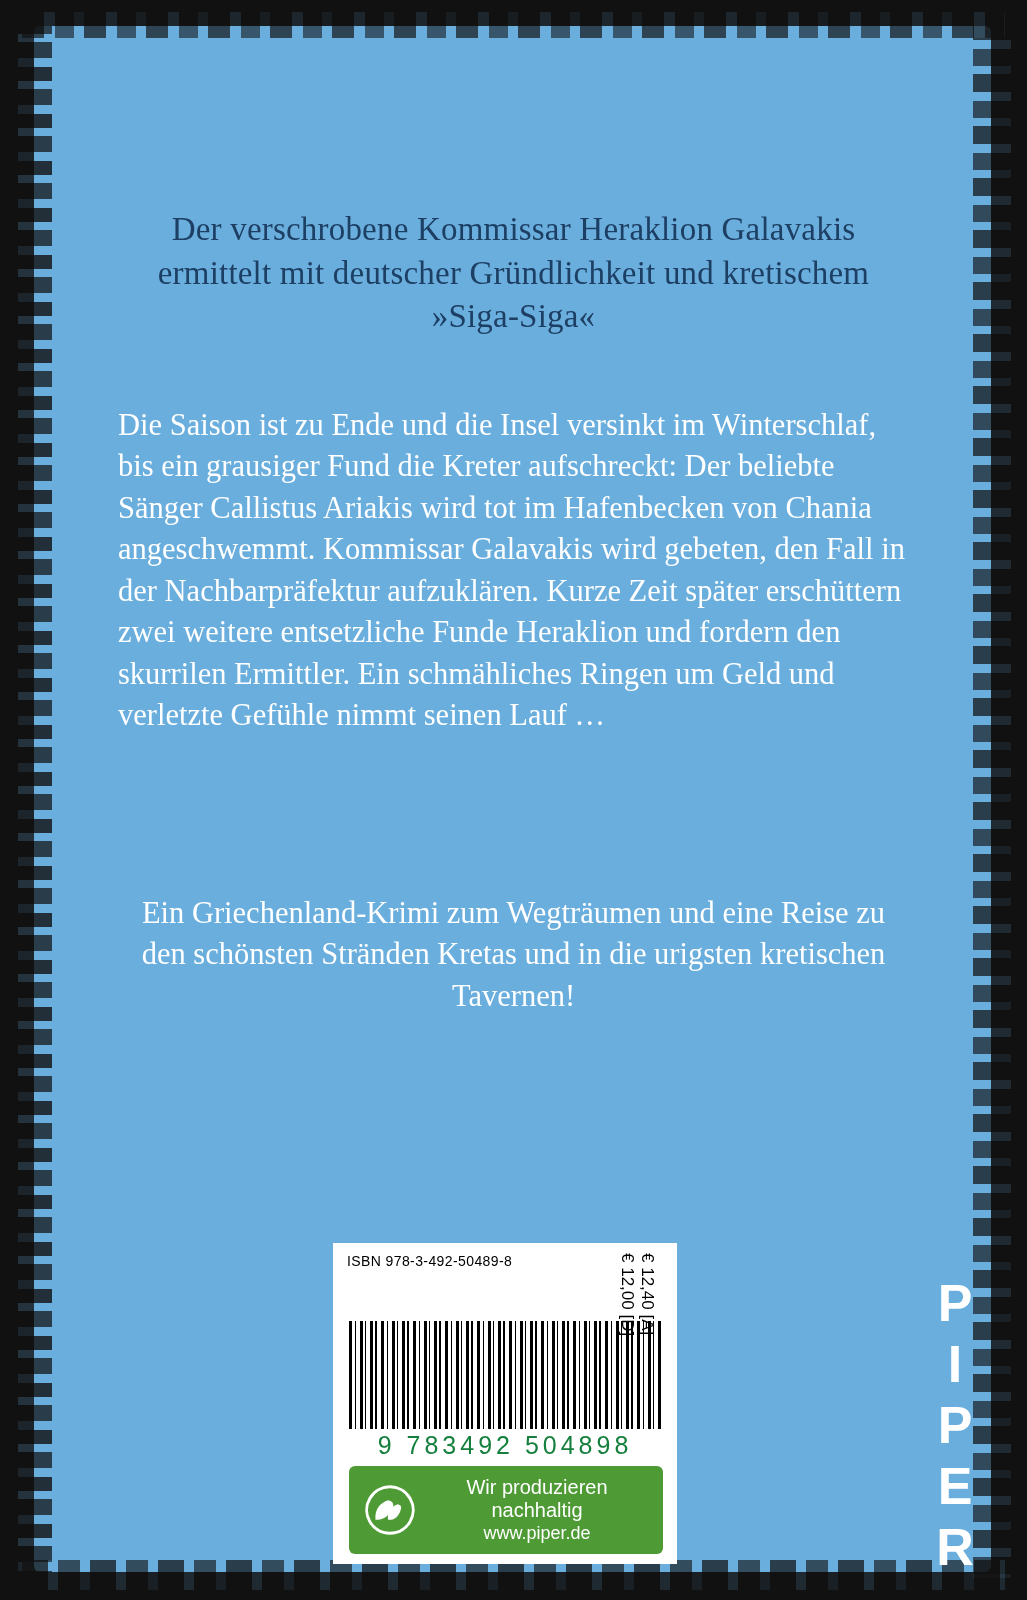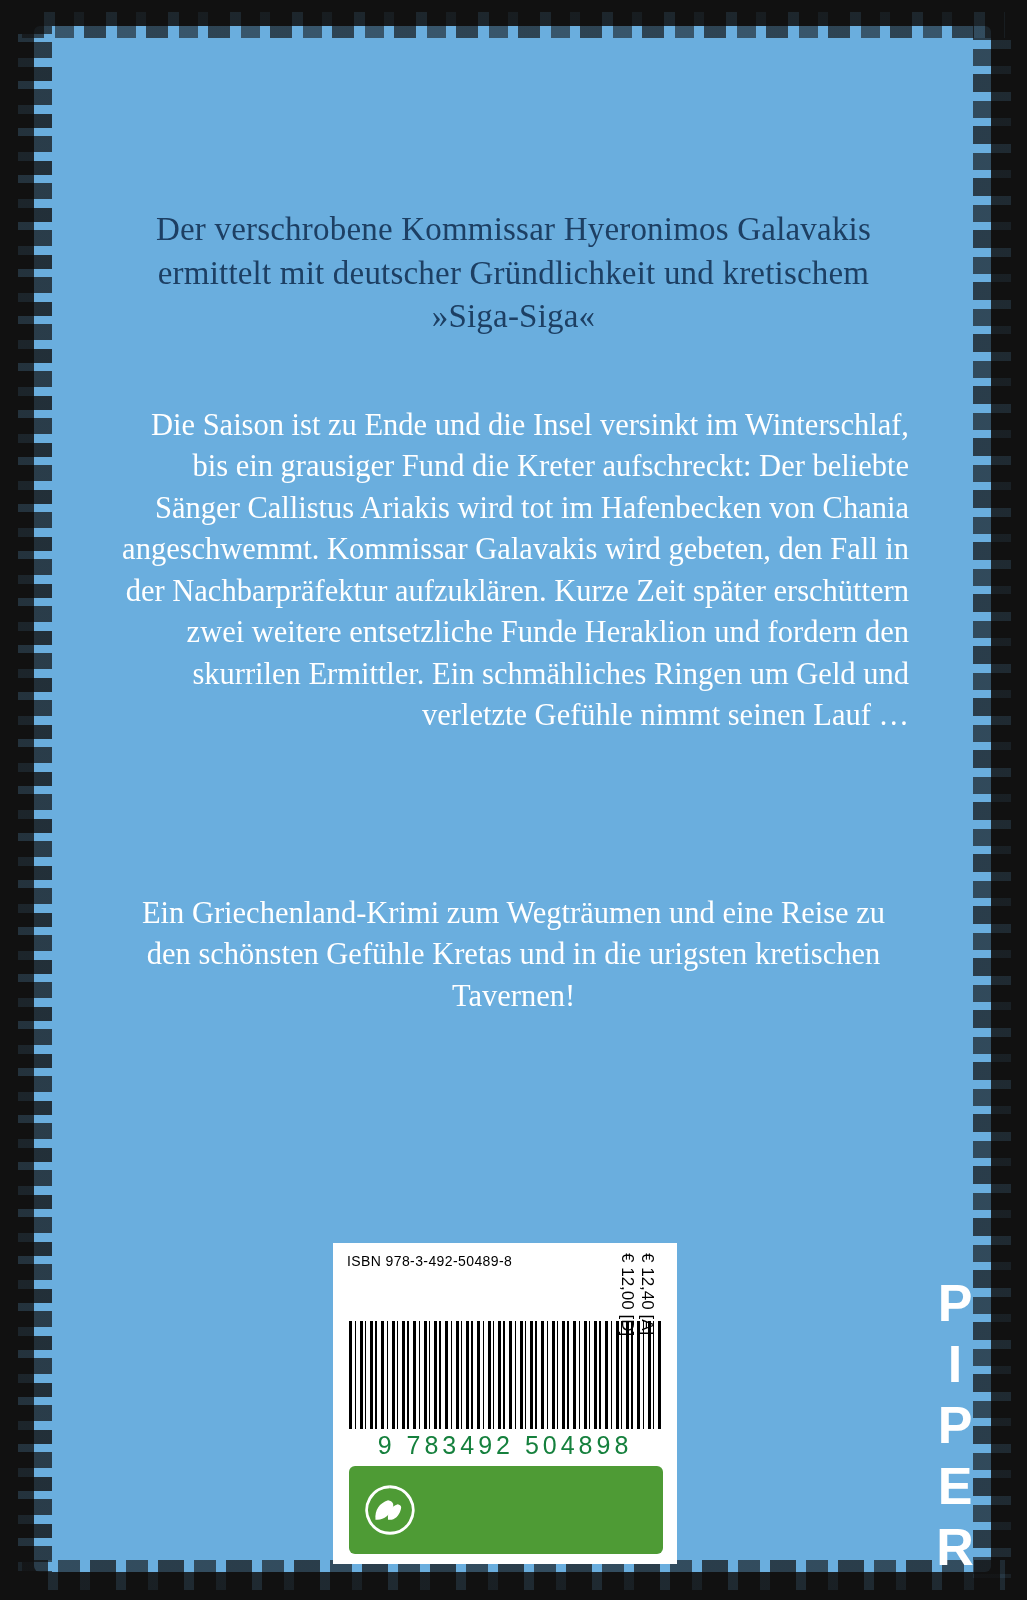--- a/index.html
+++ b/index.html
@@ -92,21 +92,21 @@
     font-size: 33px;
     line-height: 1.32;
     letter-spacing: .2px;
   }
 
   .blurb {
     position: absolute;
     left: 118px;
     right: 118px;
     top: 405px;
-    text-align: right;
+    text-align: left;
     color: #ffffff;
     font-size: 30.5px;
     line-height: 1.36;
   }
 
   .closing {
     position: absolute;
     left: 130px;
     right: 130px;
     top: 893px;
@@ -226,25 +226,25 @@
 <div class="cover">
   <div class="frame-outer"></div>
   <div class="frame-inner"></div>
   <div class="edge-noise left"></div>
   <div class="edge-noise right"></div>
   <div class="edge-noise top"></div>
   <div class="edge-noise bottom"></div>
 
   <div class="content">
 
-    <div class="tagline">Der verschrobene Kommissar Hyeronimos Galavakis ermittelt mit deutscher Gründlichkeit und kretischem »Siga-Siga«</div>
+    <div class="tagline">Der verschrobene Kommissar Heraklion Galavakis ermittelt mit deutscher Gründlichkeit und kretischem »Siga-Siga«</div>
 
     <div class="blurb">Die Saison ist zu Ende und die Insel versinkt im Winterschlaf, bis ein grausiger Fund die Kreter aufschreckt: Der beliebte Sänger Callistus Ariakis wird tot im Hafenbecken von Chania angeschwemmt. Kommissar Galavakis wird gebeten, den Fall in der Nachbarpräfektur aufzuklären. Kurze Zeit später erschüttern zwei weitere entsetzliche Funde Heraklion und fordern den skurrilen Ermittler. Ein schmähliches Ringen um Geld und verletzte Gefühle nimmt seinen Lauf …</div>
 
-    <div class="closing">Ein Griechenland-Krimi zum Wegträumen und eine Reise zu den schönsten Gefühle Kretas und in die urigsten kretischen Tavernen!</div>
+    <div class="closing">Ein Griechenland-Krimi zum Wegträumen und eine Reise zu den schönsten Stränden Kretas und in die urigsten kretischen Tavernen!</div>
 
     <div class="barcode-block">
       <div class="isbn-row">
         <div class="isbn-text">ISBN 978-3-492-50489-8</div>
         <div class="price-box">
           <div class="price-line">€ 12,00 [D]</div>
           <div class="price-line second">€ 12,40 [A]</div>
         </div>
       </div>
       <div class="bars"></div>
@@ -252,19 +252,24 @@
       <div class="eco-badge">
         <div class="eco-icon">
           <svg viewBox="0 0 64 64" width="62" height="62" aria-hidden="true">
             <g fill="none" stroke="#ffffff" stroke-width="3">
               <path d="M32 8 A24 24 0 1 1 31.9 8"></path>
             </g>
             <path d="M30 22c-9 3-14 10-13 20 8 1 15-4 18-13 1-3 0-6-5-7z" fill="#ffffff"></path>
             <path d="M40 26c-7 2-11 8-10 16 6 1 11-3 13-10 1-3 1-5-3-6z" fill="#ffffff"></path>
           </svg>
         </div>
+        <div class="eco-text">
+          <div class="eco-l1">Wir produzieren</div>
+          <div class="eco-l2">nachhaltig</div>
+          <div class="eco-l3">www.piper.de</div>
+        </div>
       </div>
     </div>
 
     <div class="publisher">PIPER</div>
 
   </div>
 </div>
 
 </body></html>

